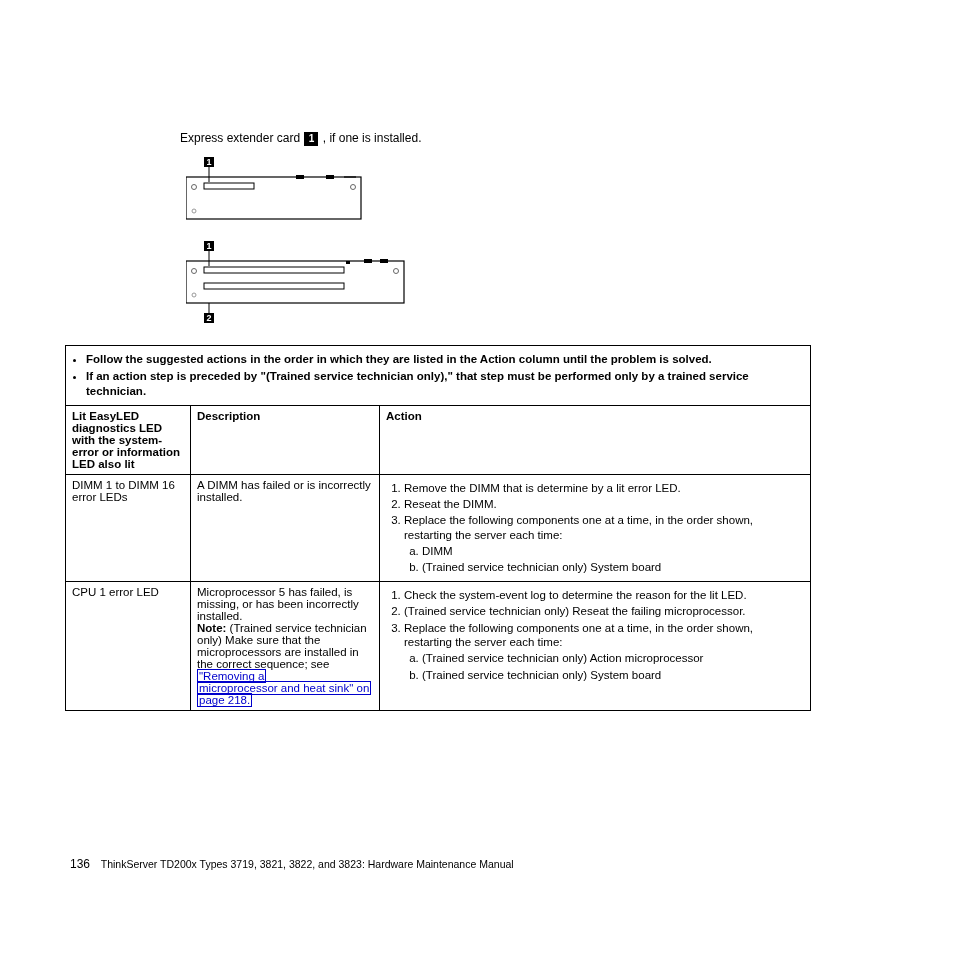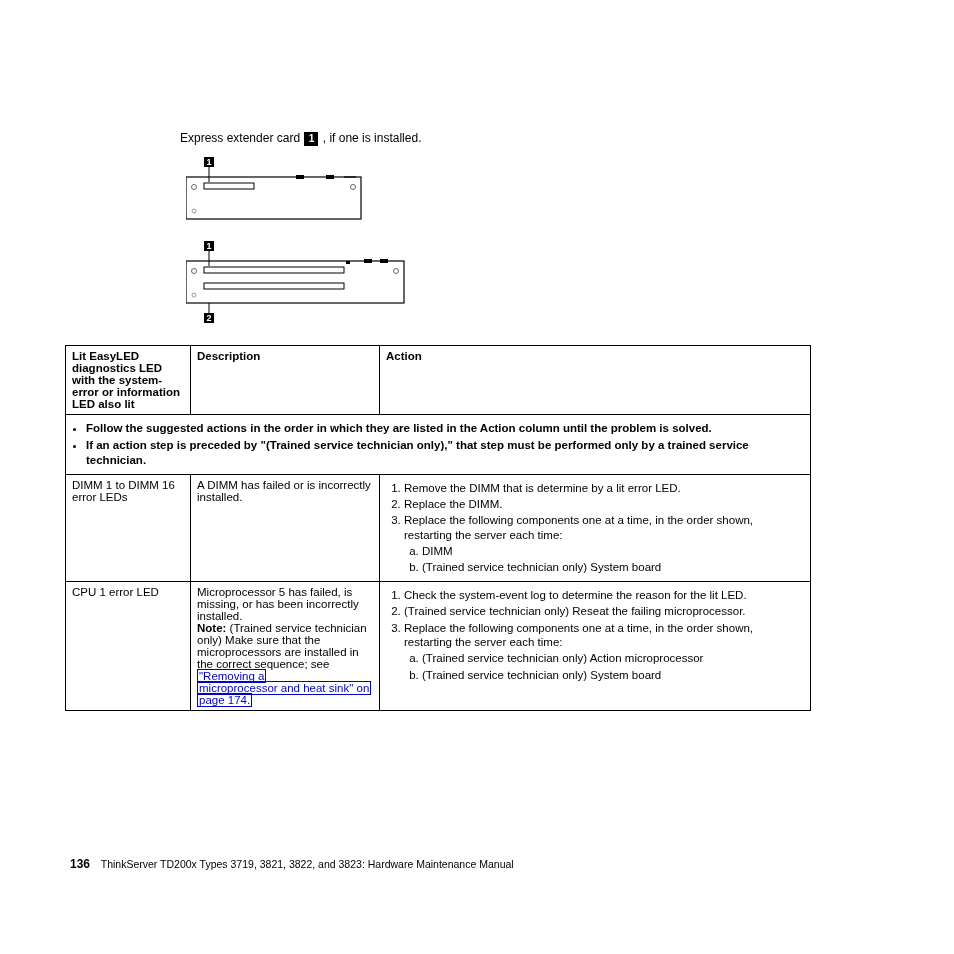--- a/index.html
+++ b/index.html
@@ -60,21 +60,21 @@
   .action ol { margin:2px 0 2px 0; padding-left:18px; }
   .action ol ol { list-style-type: lower-alpha; padding-left:18px; }
   .action li { margin:2px 0; line-height:1.25; }
   .link { color:#0000cc; text-decoration:none; border:1px solid #0000cc; padding:0 1px; }
   .footer {
     position:absolute;
     left:70px;
     bottom:-160px;
     font-size:10.5px;
   }
-  .footer .pn { font-weight:bold; font-size:12px; margin-right:8px; }
+  .footer .pn { font-weight:normal; font-size:12px; margin-right:8px; }
 </style>
 </head>
 <body>
 
 <div class="page">
 
   <p class="intro">
     <span>Express extender card </span>
     <span class="callout-box">1</span>
     <span> , if one is installed.</span>
@@ -115,53 +115,53 @@
       <rect x="18" y="72" width="10" height="10" fill="#000"></rect>
       <text x="23" y="80" text-anchor="middle" font-size="9" fill="#fff" font-weight="bold">2</text>
     </svg>
   </div>
 
 
   <div class="fullwidth">
     <table class="box">
       <tbody>
           <tr>
-        <th style="width:112px">Lit EasyLED diagnostics LED with the system-error or information LED also lit</th>
-        <th style="width:176px">Description</th>
-        <th>Action</th>
-      </tr>
-      <tr>
         <td colspan="3">
           <ul class="note-list">
             <li><b>Follow the suggested actions in the order in which they are listed in the Action column until the problem is solved.</b></li>
             <li><b>If an action step is preceded by "(Trained service technician only)," that step must be performed only by a trained service technician.</b></li>
           </ul>
         </td>
       </tr>
       <tr>
+        <th style="width:112px">Lit EasyLED diagnostics LED with the system-error or information LED also lit</th>
+        <th style="width:176px">Description</th>
+        <th>Action</th>
+      </tr>
+      <tr>
         <td>DIMM 1 to DIMM 16 error LEDs</td>
         <td>A DIMM has failed or is incorrectly installed.</td>
         <td class="action">
           <ol>
             <li>Remove the DIMM that is determine by a lit error LED.</li>
-            <li>Replace the DIMM.</li>
+            <li>Reseat the DIMM.</li>
             <li><span>Replace the following components one at a time, in the order shown, restarting the server each time:</span>
               <ol>
                 <li>DIMM</li>
                 <li>(Trained service technician only) System board</li>
               </ol>
             </li>
           </ol>
         </td>
       </tr>
       <tr>
         <td>CPU 1 error LED</td>
         <td>
           <span>Microprocessor 5 has failed, is missing, or has been incorrectly installed.</span><br>
-          <b>Note:</b><span> (Trained service technician only) Make sure that the microprocessors are installed in the correct sequence; see </span><a href="#" class="link">"Removing a</a><br><a href="#" class="link">microprocessor and heat sink" on</a><br><a href="#" class="link">page 174.</a>
+          <b>Note:</b><span> (Trained service technician only) Make sure that the microprocessors are installed in the correct sequence; see </span><a href="#" class="link">"Removing a</a><br><a href="#" class="link">microprocessor and heat sink" on</a><br><a href="#" class="link">page 218.</a>
         </td>
         <td class="action">
           <ol>
             <li>Check the system-event log to determine the reason for the lit LED.</li>
             <li>(Trained service technician only) Reseat the failing microprocessor.</li>
             <li><span>Replace the following components one at a time, in the order shown, restarting the server each time:</span>
               <ol>
                 <li>(Trained service technician only) Action microprocessor</li>
                 <li>(Trained service technician only) System board</li>
               </ol>

